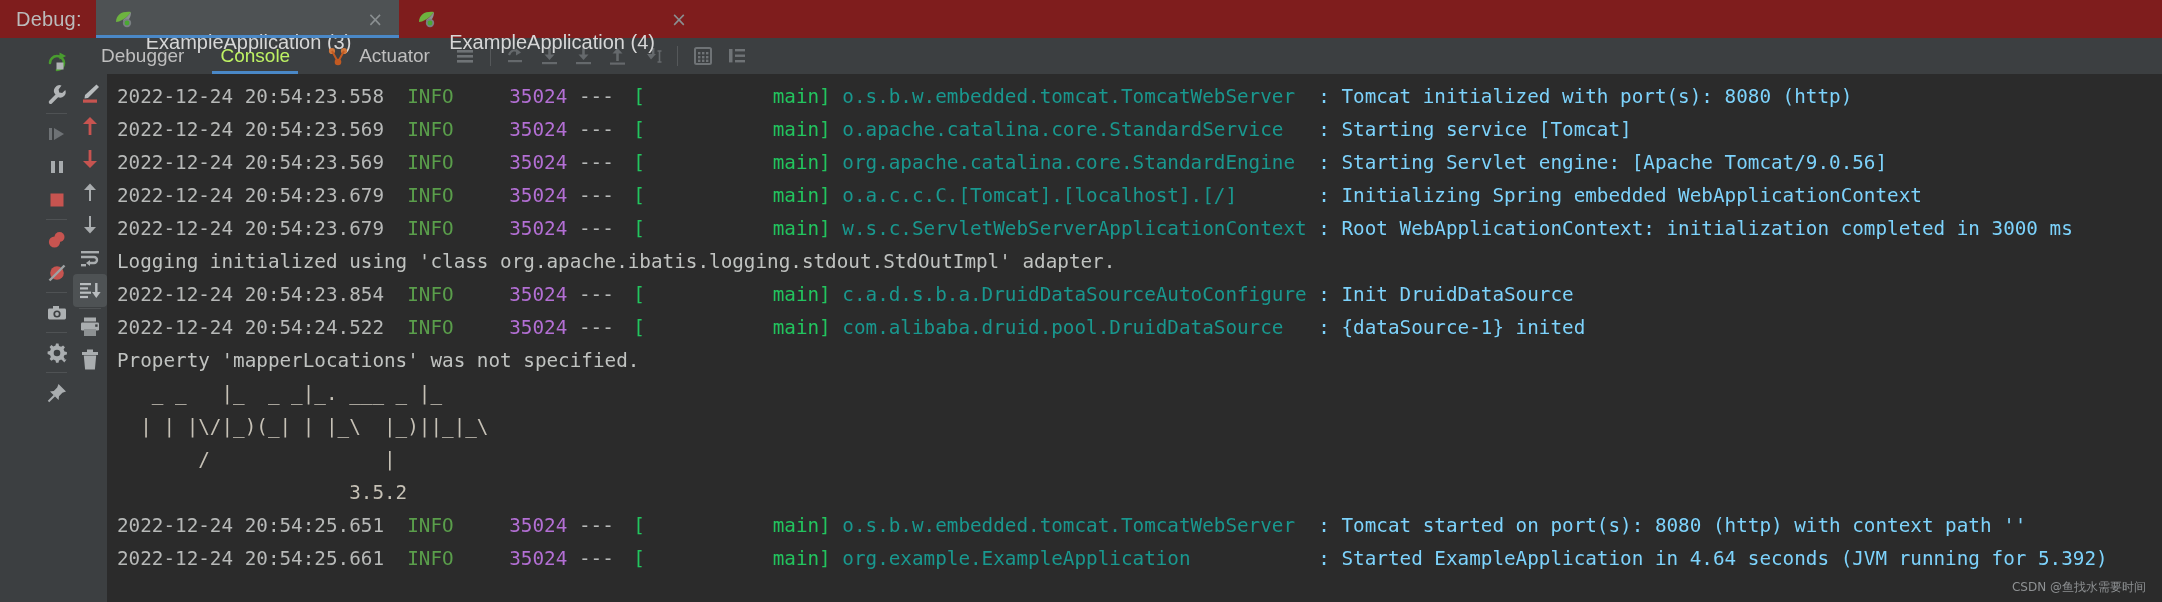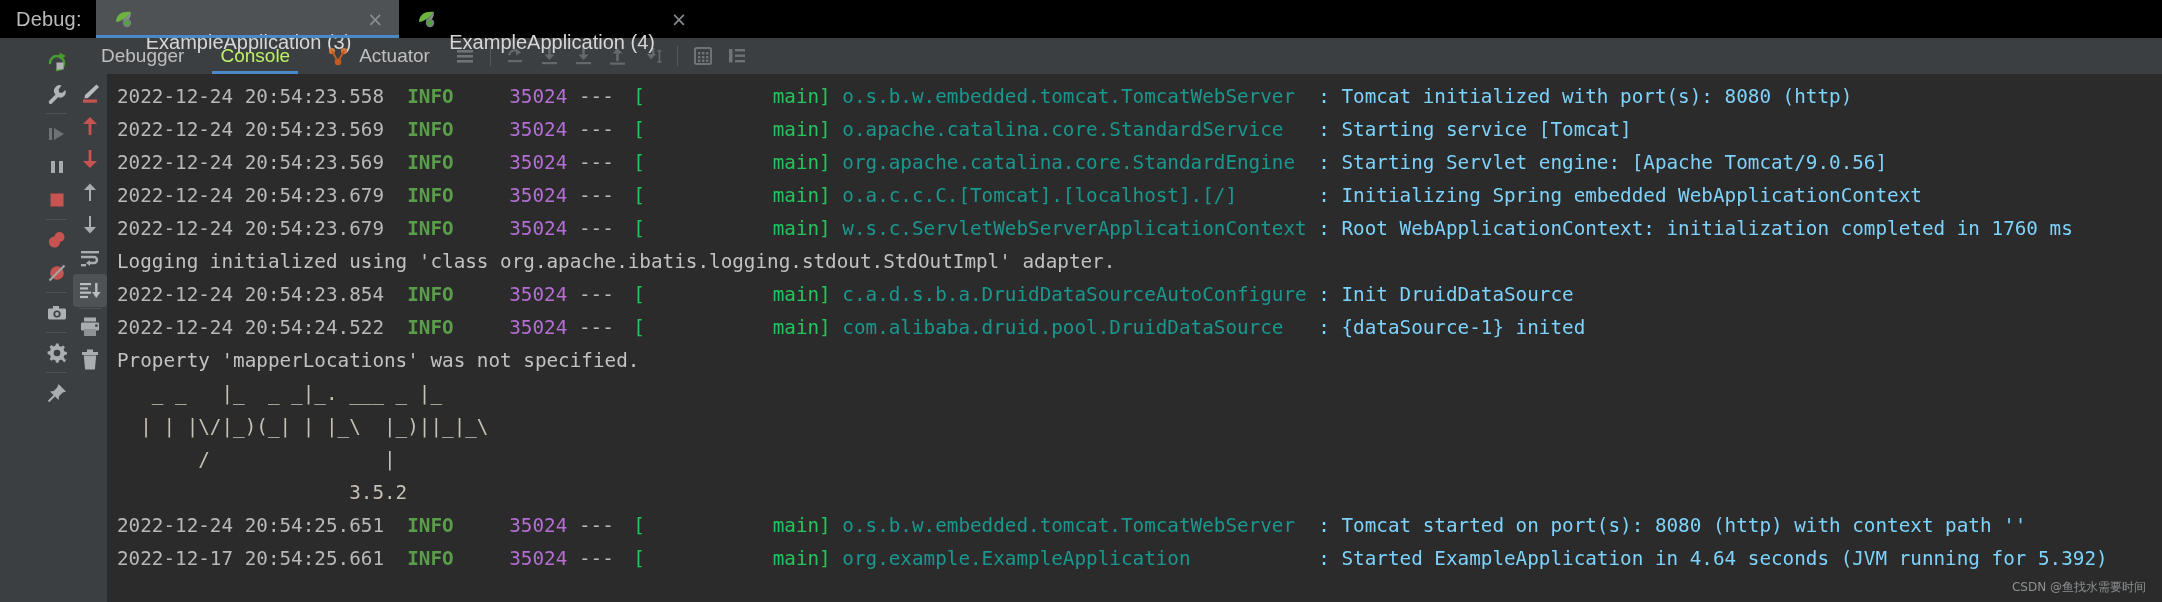--- a/index.html
+++ b/index.html
@@ -4,21 +4,21 @@
 <style>
   html,body{margin:0;padding:0;background:#3c3f41;}
   body{
     width:2162px;height:602px;overflow:hidden;
     font-family:"Liberation Sans",sans-serif;
     -webkit-font-smoothing:antialiased;
   }
   .app{position:relative;width:2162px;height:602px;display:flex;flex-direction:column;background:#3c3f41;}
 
   
-  .tabstrip{height:38px;background:#000000;display:flex;align-items:stretch;flex:0 0 38px;}
+  .tabstrip{height:38px;background:#7f1d1d;display:flex;align-items:stretch;flex:0 0 38px;}
   .debug-label{
     display:flex;align-items:center;padding:0 14px 0 16px;
     color:#bbbbbb;font-size:20px;letter-spacing:.2px;
   }
   .tab{
     position:relative;display:flex;align-items:center;gap:10px;
     padding:0 16px 0 18px;color:#c9c9c9;font-size:20px;cursor:default;
   }
   .tab.active{background:#4e5254;}
   .tab.active::after{
@@ -71,21 +71,21 @@
 
   .logpane{
     flex:1 1 auto;min-width:0;overflow:hidden;position:relative;
     background:#2b2b2b;padding:6px 0 0 10px;
   }
   pre.log{
     margin:0;font-family:"DejaVu Sans Mono","Liberation Mono",monospace;
     font-size:19.3px;line-height:33px;color:#c5c8c6;white-space:pre;letter-spacing:0;
   }
   .log .ts{color:#b7b9b8;}
-  .log .lvl{color:#5a9e4b;font-weight:bold;}
+  .log .lvl{color:#5a9e4b;}
   .log .pid{color:#b36fd4;margin-left:44px;}
   .log .dash{color:#b7b9b8;}
   .log .thread{color:#22c55e;margin-left:8px;}
   .log .logger{color:#19988f;}
   .log .msg{color:#7dd3fc;}
   .log .plain{color:#c0c3c1;}
   .log .banner{color:#c6c1b6;}
 
   .watermark{
     position:absolute;right:16px;bottom:6px;color:#8f9294;font-size:12px;
@@ -384,30 +384,30 @@
               <path d="M5.8 7.5 h12.4 l-1.3 14 h-9.8 z" fill="#a9adaf"></path>
             </svg>
           </div>
         </div>
 
         <div class="logpane">
           <pre class="log" id="logout"><span class="ts">2022-12-24 20:54:23.558</span>  <span class="lvl">INFO</span> <span class="pid">35024</span> <span class="dash">---</span> <span class="thread">[           main]</span> <span class="logger">o.s.b.w.embedded.tomcat.TomcatWebServer </span> <span class="msg">: Tomcat initialized with port(s): 8080 (http)</span>
 <span class="ts">2022-12-24 20:54:23.569</span>  <span class="lvl">INFO</span> <span class="pid">35024</span> <span class="dash">---</span> <span class="thread">[           main]</span> <span class="logger">o.apache.catalina.core.StandardService  </span> <span class="msg">: Starting service [Tomcat]</span>
 <span class="ts">2022-12-24 20:54:23.569</span>  <span class="lvl">INFO</span> <span class="pid">35024</span> <span class="dash">---</span> <span class="thread">[           main]</span> <span class="logger">org.apache.catalina.core.StandardEngine </span> <span class="msg">: Starting Servlet engine: [Apache Tomcat/9.0.56]</span>
 <span class="ts">2022-12-24 20:54:23.679</span>  <span class="lvl">INFO</span> <span class="pid">35024</span> <span class="dash">---</span> <span class="thread">[           main]</span> <span class="logger">o.a.c.c.C.[Tomcat].[localhost].[/]      </span> <span class="msg">: Initializing Spring embedded WebApplicationContext</span>
-<span class="ts">2022-12-24 20:54:23.679</span>  <span class="lvl">INFO</span> <span class="pid">35024</span> <span class="dash">---</span> <span class="thread">[           main]</span> <span class="logger">w.s.c.ServletWebServerApplicationContext</span> <span class="msg">: Root WebApplicationContext: initialization completed in 1760 ms</span>
+<span class="ts">2022-12-24 20:54:23.679</span>  <span class="lvl">INFO</span> <span class="pid">35024</span> <span class="dash">---</span> <span class="thread">[           main]</span> <span class="logger">w.s.c.ServletWebServerApplicationContext</span> <span class="msg">: Root WebApplicationContext: initialization completed in 3000 ms</span>
 <span class="plain">Logging initialized using 'class org.apache.ibatis.logging.stdout.StdOutImpl' adapter.</span>
 <span class="ts">2022-12-24 20:54:23.854</span>  <span class="lvl">INFO</span> <span class="pid">35024</span> <span class="dash">---</span> <span class="thread">[           main]</span> <span class="logger">c.a.d.s.b.a.DruidDataSourceAutoConfigure</span> <span class="msg">: Init DruidDataSource</span>
 <span class="ts">2022-12-24 20:54:24.522</span>  <span class="lvl">INFO</span> <span class="pid">35024</span> <span class="dash">---</span> <span class="thread">[           main]</span> <span class="logger">com.alibaba.druid.pool.DruidDataSource  </span> <span class="msg">: {dataSource-1} inited</span>
 <span class="plain">Property 'mapperLocations' was not specified.</span>
 <span class="banner">   _ _   |_  _ _|_. ___ _ |_</span>
 <span class="banner">  | | |\/|_)(_| | |_\  |_)||_|_\</span>
 <span class="banner">       /               |</span>
 <span class="banner">                    3.5.2</span>
 <span class="ts">2022-12-24 20:54:25.651</span>  <span class="lvl">INFO</span> <span class="pid">35024</span> <span class="dash">---</span> <span class="thread">[           main]</span> <span class="logger">o.s.b.w.embedded.tomcat.TomcatWebServer </span> <span class="msg">: Tomcat started on port(s): 8080 (http) with context path ''</span>
-<span class="ts">2022-12-17 20:54:25.661</span>  <span class="lvl">INFO</span> <span class="pid">35024</span> <span class="dash">---</span> <span class="thread">[           main]</span> <span class="logger">org.example.ExampleApplication          </span> <span class="msg">: Started ExampleApplication in 4.64 seconds (JVM running for 5.392)</span></pre>
+<span class="ts">2022-12-24 20:54:25.661</span>  <span class="lvl">INFO</span> <span class="pid">35024</span> <span class="dash">---</span> <span class="thread">[           main]</span> <span class="logger">org.example.ExampleApplication          </span> <span class="msg">: Started ExampleApplication in 4.64 seconds (JVM running for 5.392)</span></pre>
           <div class="watermark">CSDN @鱼找水需要时间</div>
           <div class="vscroll"></div>
         </div>
       </div>
     </div>
   </div>
 </div>
 
 </body></html>

